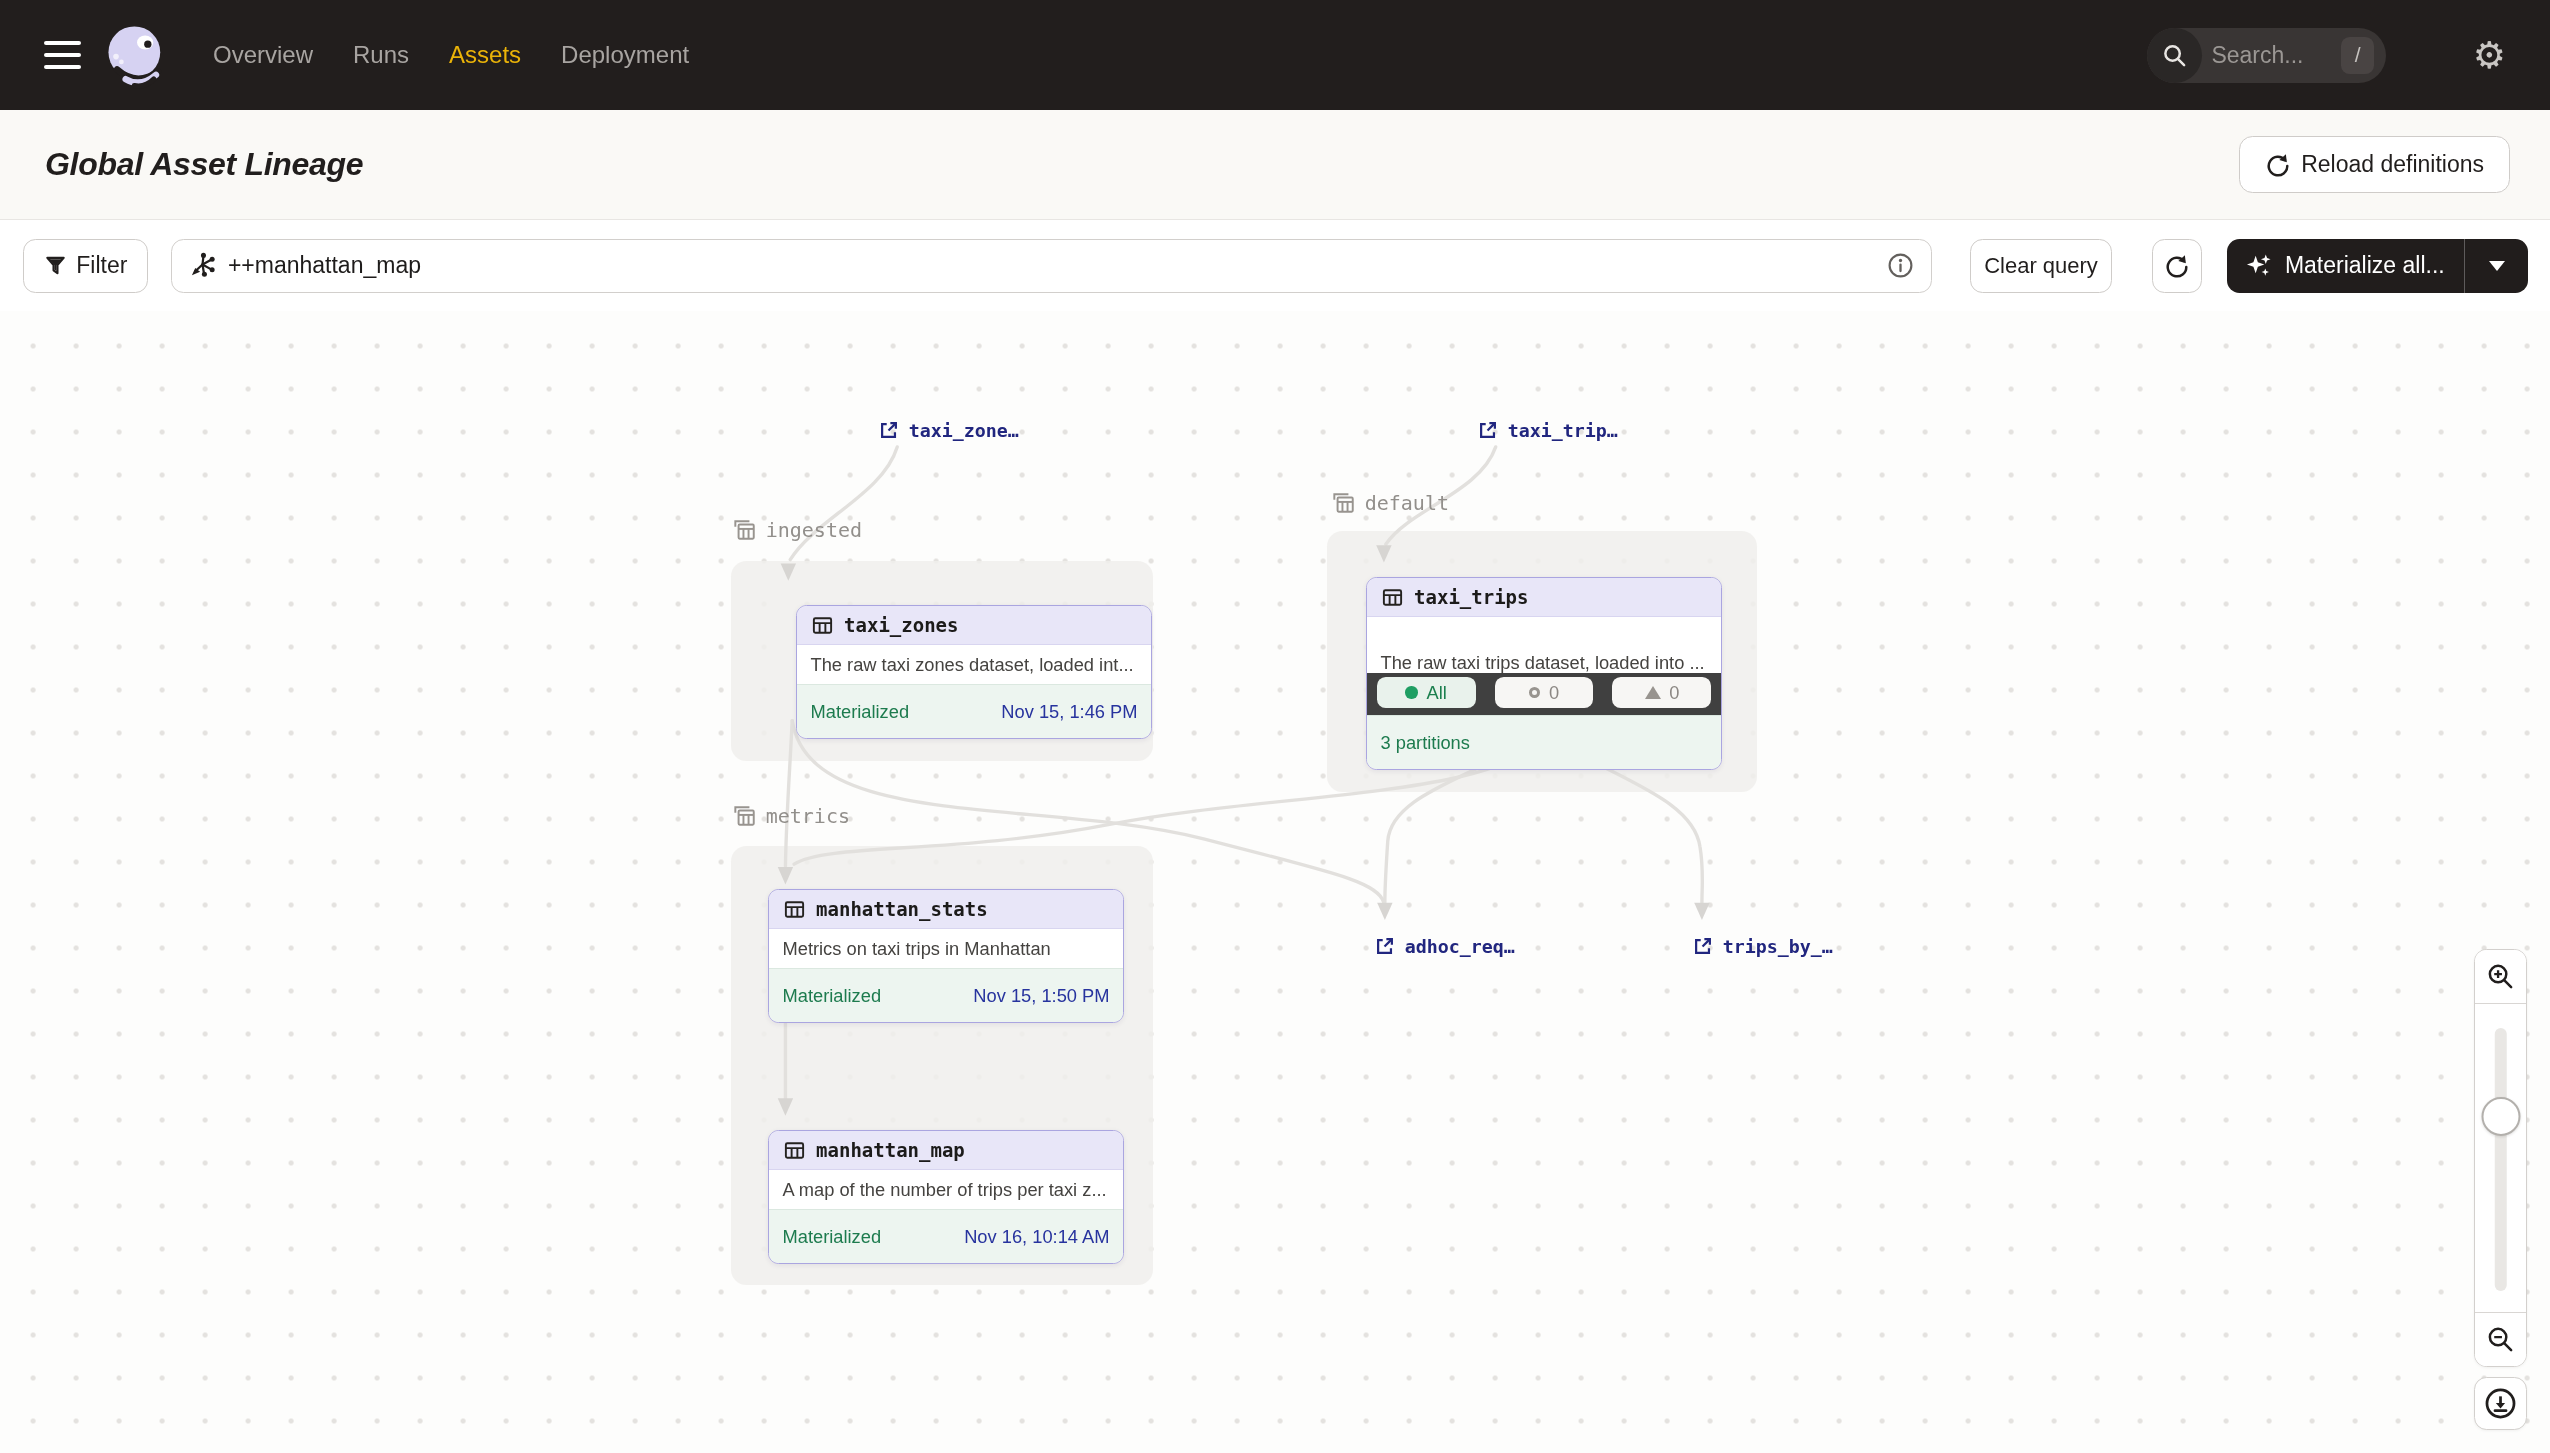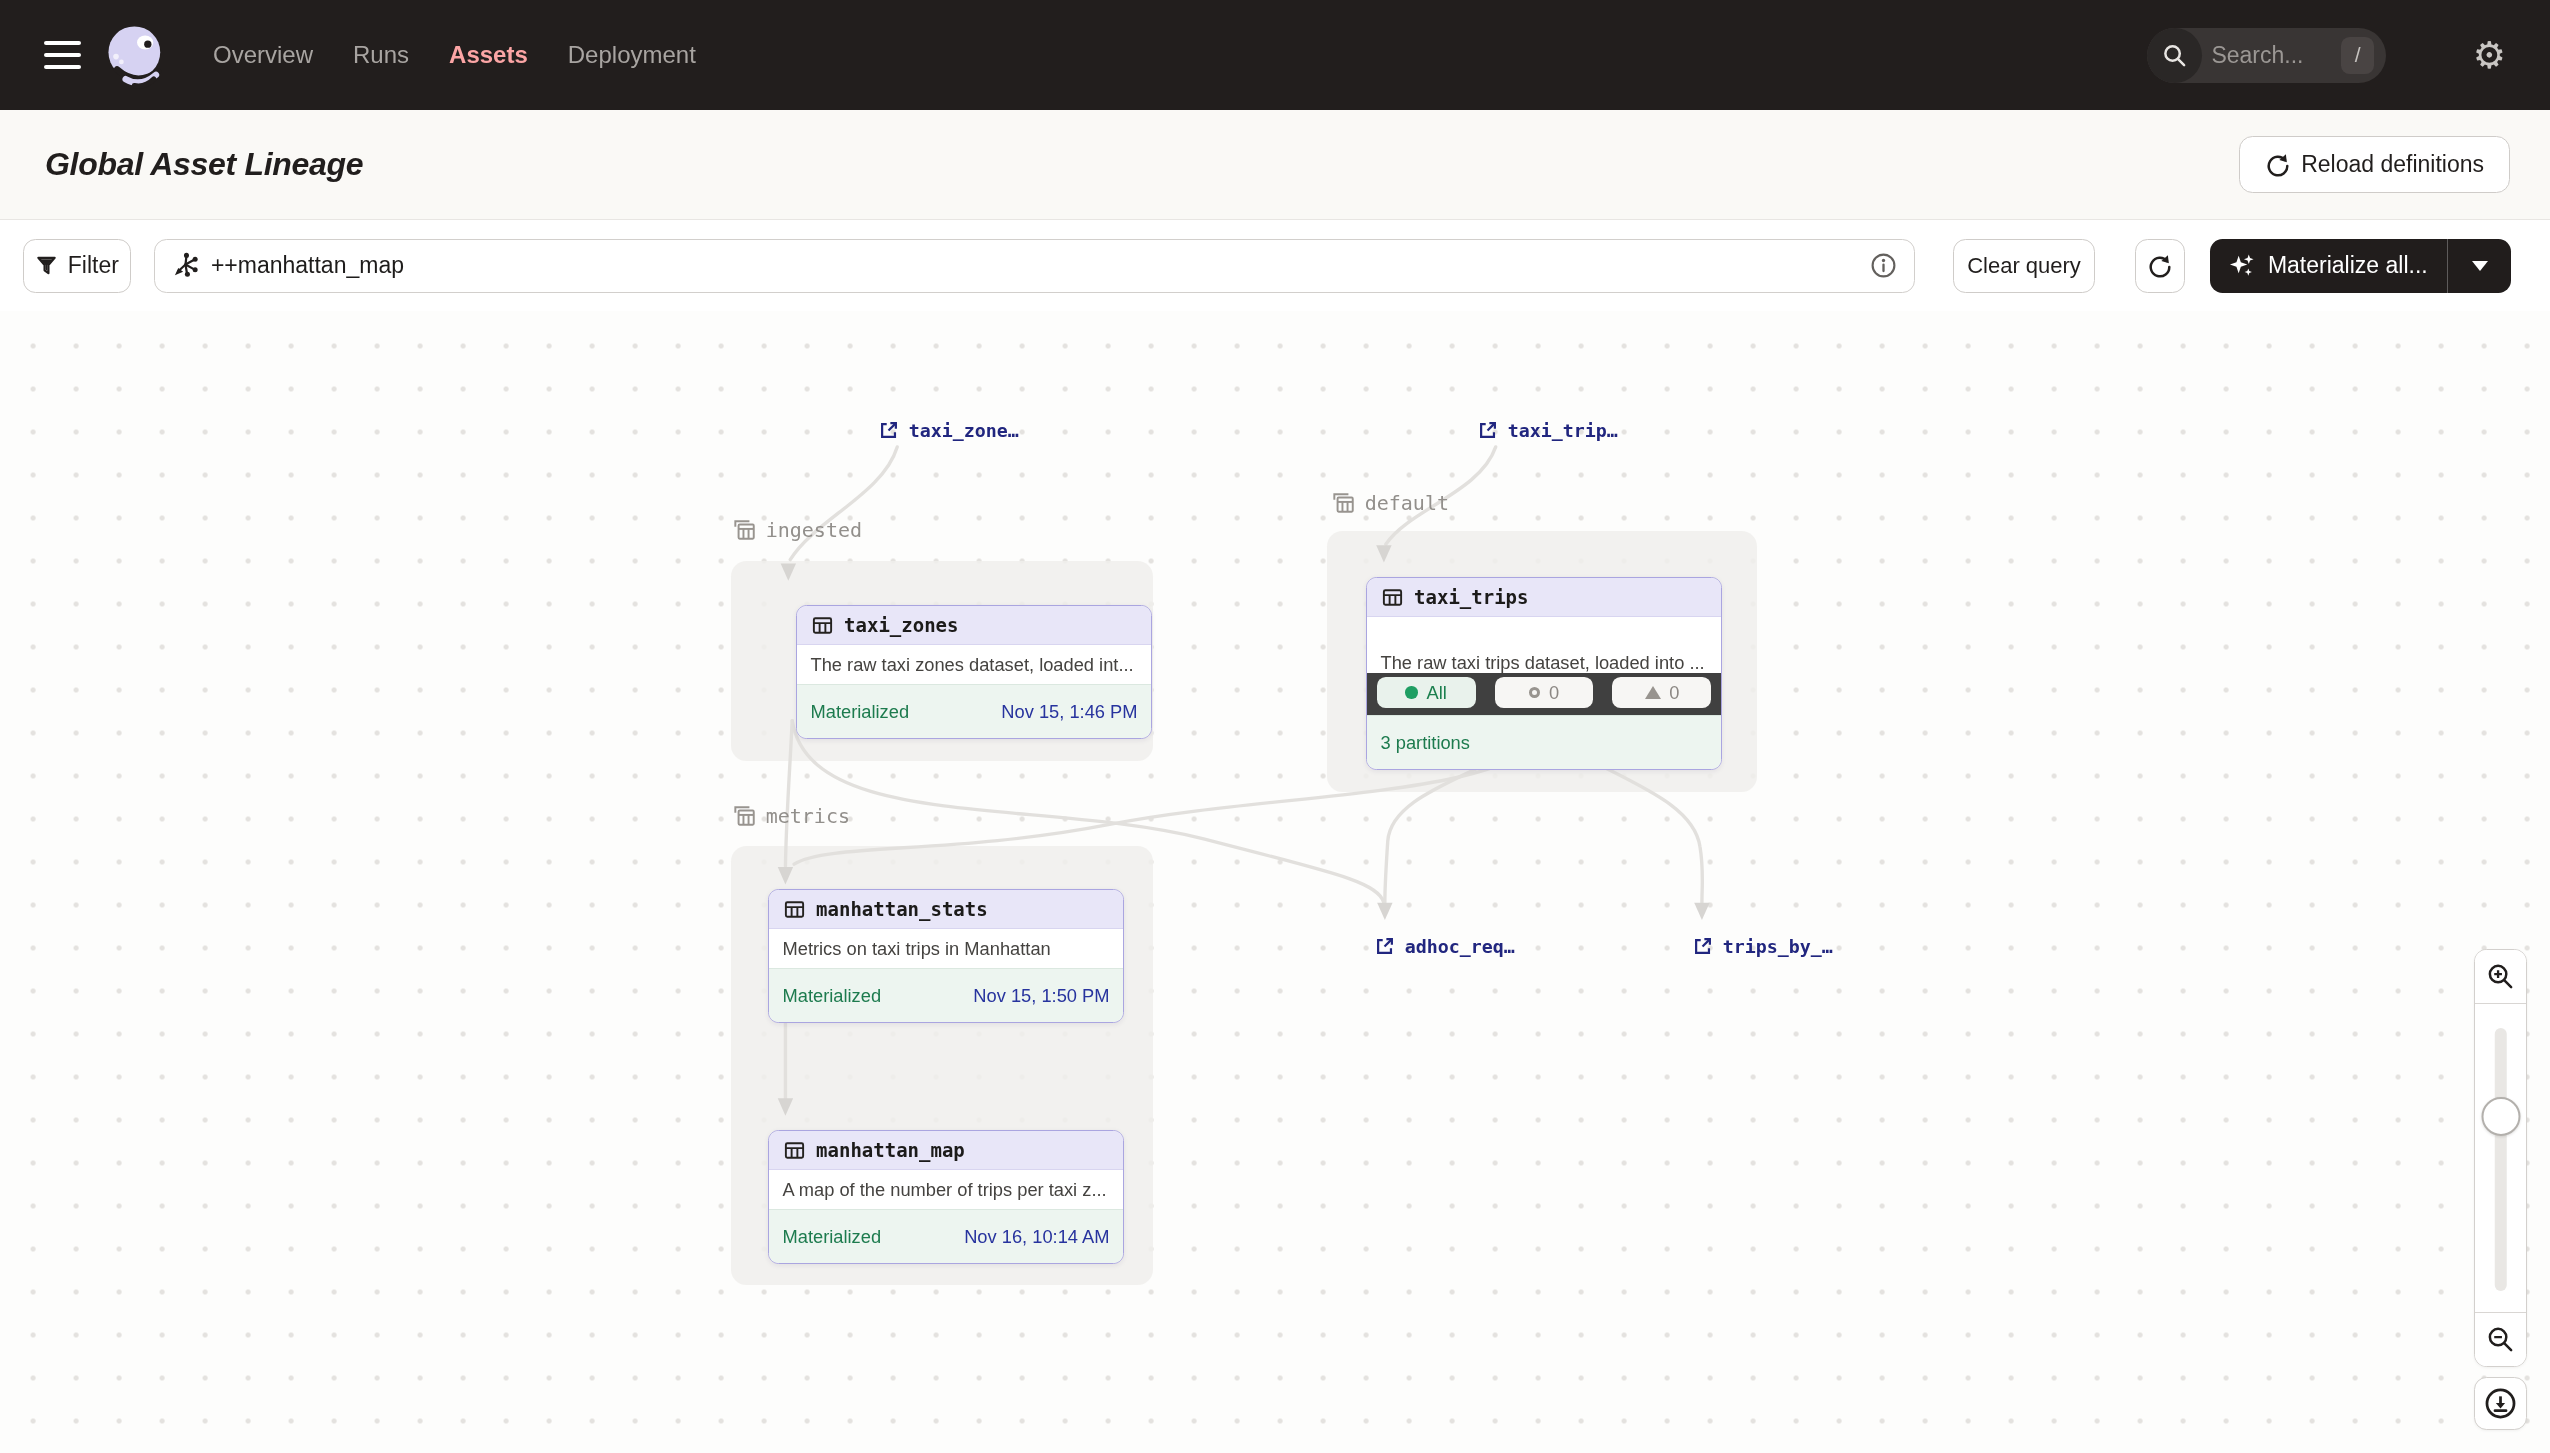--- a/index.html
+++ b/index.html
@@ -9,21 +9,21 @@
 
   
   .topnav { position:absolute; left:0; top:0; width:2550px; height:110px;
     background:#221e1d; display:flex; align-items:center; }
   .hamburger { width:37px; height:29px; margin-left:44px; display:flex; flex-direction:column;
     justify-content:space-between; cursor:pointer; }
   .hamburger span { display:block; height:4.3px; background:#fff; border-radius:2.9px; }
   .logo { width:69px; height:69px; margin-left:21px; }
   .navlinks { display:flex; gap:40px; margin-left:42px; }
   .navlink { font-size:24px; color:#a8a4a1; font-weight:500; cursor:pointer; }
-  .navlink.active { color:#fca5a5; font-weight:700; }
+  .navlink.active { color:#eab308; font-weight:400; }
   .nav-spacer { flex:1; }
   .searchpill { width:239px; height:55px; border-radius:28px; background:#393534;
     display:flex; align-items:center; overflow:hidden; cursor:text; }
   .search-circ { width:55px; height:55px; border-radius:50%; background:#2a2726;
     display:flex; align-items:center; justify-content:center; flex:none; }
   .searchpill input { flex:1; min-width:0; background:transparent; border:none; outline:none;
     color:#d6d3d0; font-size:23px; padding-left:9.6px; }
   .searchpill input::placeholder { color:#9b9794; }
   .kbd-badge { width:33px; height:37px; border-radius:8.7px; background:#494443; color:#c6c3c0;
     font-size:21px; display:flex; align-items:center; justify-content:center; margin-right:11.6px; flex:none; }
@@ -35,21 +35,21 @@
   .pagetitle { font-size:32px; font-weight:700; color:#211e1d; margin-left:45px; letter-spacing:-0.3px;font-style:italic; }
   .ph-spacer { flex:1; }
   .btn { background:#fff; border:1.4px solid #cfccc9; border-radius:13.5px; color:#211e1d;
     display:flex; align-items:center; justify-content:center; gap:10.6px; cursor:pointer;
     font-size:23px; font-family:inherit; }
   .reload-btn { height:57px; padding:0 25px; margin-right:40px; }
 
   
   .toolbar { position:absolute; left:0; top:220px; width:2550px; height:92px; background:#ffffff;
     border-bottom:1px solid #e8e6e3; display:flex; align-items:center; }
-  .filter-btn { margin-left:23px; height:54px; width:108px; border-radius:12.5px; gap:9.6px; font-size:23px;text-align:center; }
+  .filter-btn { margin-left:23px; height:54px; width:125px; border-radius:12.5px; gap:9.6px; font-size:23px;text-align:center; }
   .querybox { margin-left:23px; width:1761px; height:54px; background:#fff; border:1.4px solid #d2cfcc;
     border-radius:12.5px; display:flex; align-items:center; padding:0 17.3px; }
   .querybox input { flex:1; border:none; outline:none; font-size:23px; color:#1e1c1b;
     font-family:inherit; padding-left:11.6px; background:transparent; }
   .clear-btn { margin-left:38px; height:54px; width:142px; border-radius:12.5px; font-size:22px; }
   .refresh-btn { margin-left:40px; height:54px; width:50px; border-radius:12.5px; }
   .mat-btn { margin-left:25px; height:54px; width:301px; border-radius:12.5px; background:#211d1c;
     display:flex; align-items:stretch; color:#fff; cursor:pointer; overflow:hidden; }
   .mat-main { flex:1; display:flex; align-items:center; justify-content:center; gap:11.6px; font-size:23px; }
   .mat-caret { width:64px; border-left:1px solid rgba(255,255,255,0.28);

